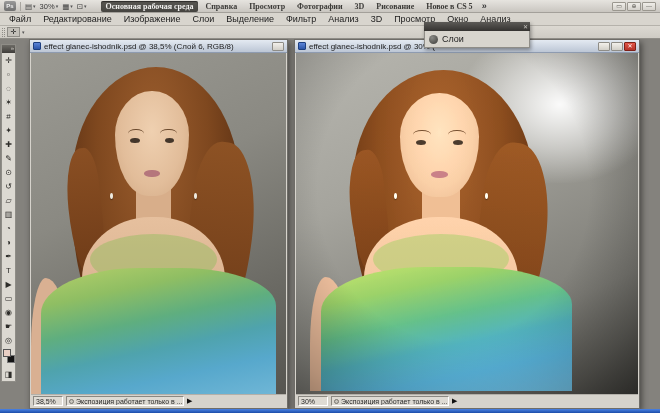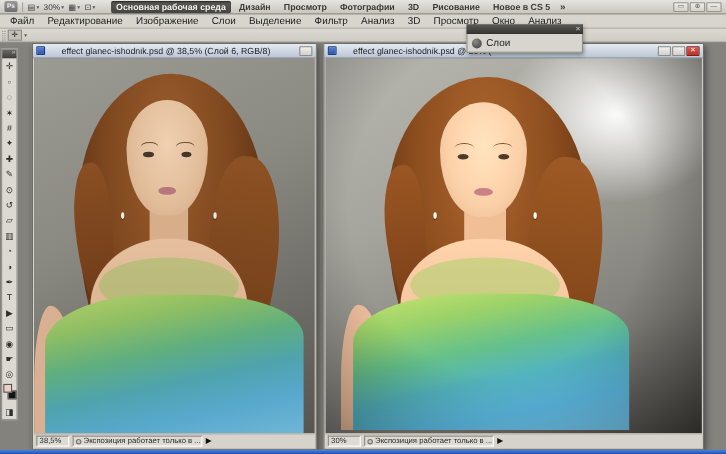--- a/index.html
+++ b/index.html
@@ -18,21 +18,21 @@
   }
   .ps-logo{ width:12px; height:10px; background:linear-gradient(#9a9a9a,#6f6f6f);
     border-radius:2px; color:#f0f0f0; font-size:6px; font-weight:bold;
     display:flex; align-items:center; justify-content:center; }
   .absep{ width:1px; height:9px; background:#a8a59f; }
   .ab-btn{ background:none; border:none; font-size:7.5px; color:#3a3a3a;
     display:flex; align-items:center; gap:1px; cursor:default; font-family:inherit;}
   .ab-btn .caret{ font-size:5px; color:#555; }
   .ws-wrap{ display:flex; gap:2px; margin-left:10px; align-items:center;}
   .ws-btn{ background:none; border:none; font-size:8px; font-weight:bold; color:#3c3b38;
-    padding:1px 5px; font-family:Liberation Sans, sans-serif; white-space:nowrap; cursor:default;}
+    padding:1px 5px; font-family:Liberation Serif, serif; white-space:nowrap; cursor:default;}
   .ws-btn.active{ background:linear-gradient(#5a5853,#454440); color:#f1f0ee; border-radius:2px;
     box-shadow:inset 0 1px 1px rgba(0,0,0,.5);}
   .ws-more{ background:none;border:none; font-size:9px; color:#3a3a3a; font-weight:bold;}
   .ab-right{ margin-left:auto; display:flex; gap:1px; }
   .ab-win-btn{ width:14px; height:9px; font-size:6px; line-height:7px; color:#5a5852;
     background:linear-gradient(#efede8,#d4d1cb); border:1px solid #9a978f; border-radius:1px;}
   
   .menubar{
     position:absolute; left:0; top:13px; right:0; height:13px; z-index:11;
     background:#d8d5ce; border-bottom:1px solid #b5b2ab;
@@ -70,21 +70,21 @@
   }
   .win-before{ left:29px; width:259px; z-index:5; }
   .win-after{ left:294px; width:346px; z-index:6; }
   .titlebar{
     position:absolute; left:0; top:0; right:0; height:13px;
     background:linear-gradient(#e4eaf2,#bcc6d5); border-bottom:1px solid #8e9bb0;
     display:flex; align-items:center; gap:3px; padding:0 3px; font-size:8px; color:#1c1c1c;
   }
   .doc-icon{ width:8px; height:8px; background:linear-gradient(#5b84d8,#2c55a8);
     border:1px solid #1d3f80; border-radius:1px; flex:0 0 auto;}
-  .title-text{ white-space:nowrap; overflow:hidden; flex:1 1 auto;margin-left:12px;}
+  .title-text{ white-space:nowrap; overflow:hidden; flex:1 1 auto;}
   .tb-btns{ display:flex; gap:1px; flex:0 0 auto;}
   .tb-btn{ width:12px; height:9px; background:linear-gradient(#f2f0eb,#d2cfc8);
     border:1px solid #8f8d87; font-size:6px; line-height:6px; color:#444; border-radius:1px;}
   .tb-btn.close{ background:linear-gradient(#e2574b,#b53229); border-color:#7e2018; color:#fff;}
   .canvas{ position:absolute; left:1px; right:1px; top:13px; bottom:14px; overflow:hidden; background:#7d7c76;}
   .statusbar{
     position:absolute; left:1px; right:1px; bottom:1px; height:13px;
     background:#d6d3cc; border-top:1px solid #b3b0a9;
     display:flex; align-items:center; gap:3px; padding:0 2px; font-size:7px; color:#2a2a2a;
   }
@@ -181,21 +181,21 @@
       <span>▦</span>
       <span class="caret">▾</span>
     </button>
     <button class="ab-btn">
       <span>⊡</span>
       <span class="caret">▾</span>
     </button>
     <div class="ws-wrap">
 
     <button class="ws-btn active">Основная рабочая среда</button>
-        <button class="ws-btn">Дизайн</button>
+        <button class="ws-btn">Справка</button>
         <button class="ws-btn">Просмотр</button>
         <button class="ws-btn">Фотографии</button>
         <button class="ws-btn">3D</button>
         <button class="ws-btn">Рисование</button>
         <button class="ws-btn">Новое в CS 5</button>
       </div>
     <button class="ws-more">»</button>
     <div class="ab-right">
 
     <button class="ab-win-btn">▭</button>

